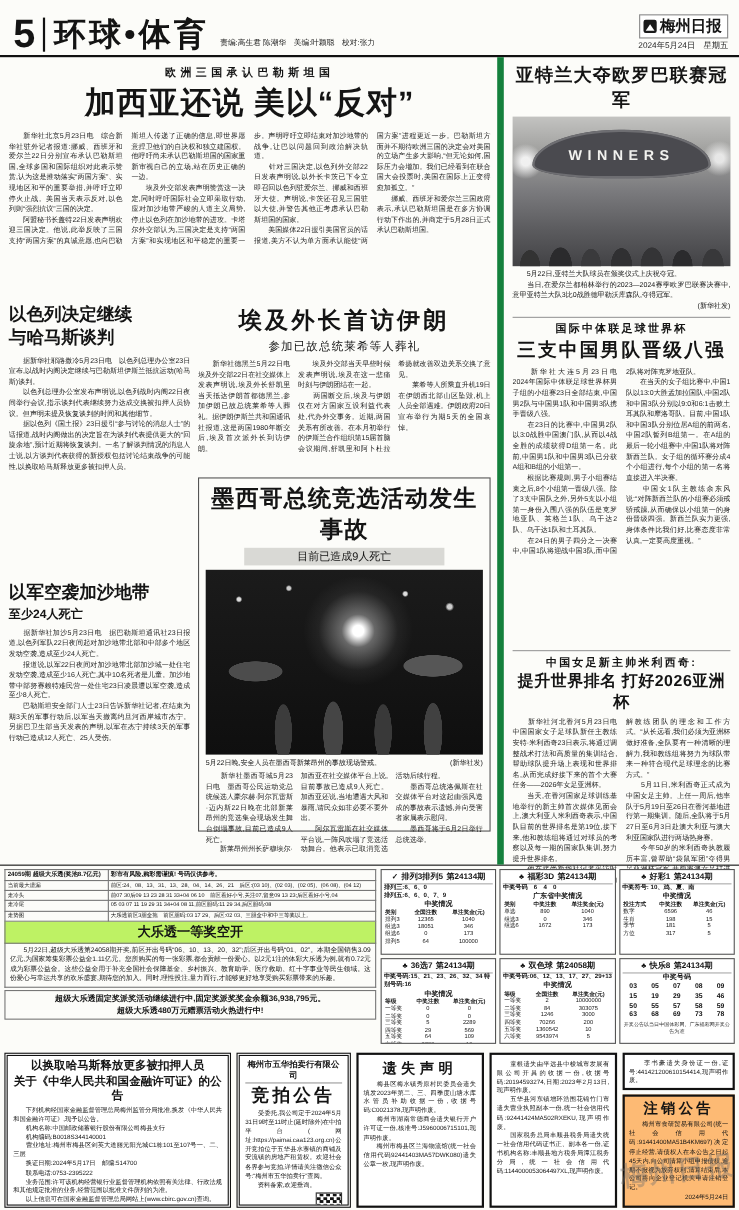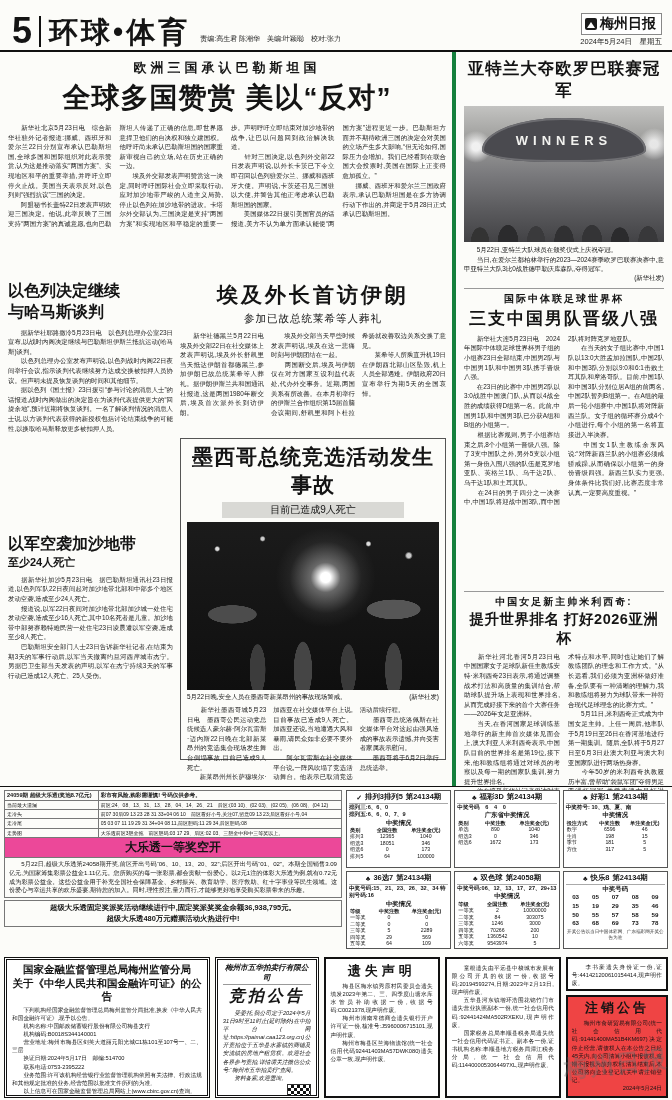--- a/index.html
+++ b/index.html
@@ -16,22 +16,22 @@
   .masthead { margin-left:auto; text-align:right; }
   .masthead-box { border:1px solid #888; padding:1px 5px 1px 3px; display:inline-flex; align-items:center; gap:3px;
     font-family:"Liberation Serif", serif; font-weight:bold; font-size:14px; background:#fff; }
   .masthead-icon { width:12px; height:12px; background:#1a1a1a; border-radius:2px; position:relative; }
   .masthead-icon::after { content:""; position:absolute; left:2px; bottom:2px; width:0; height:0;
     border-left:4px solid transparent; border-right:4px solid transparent; border-bottom:6px solid #fff; }
   .hdr-date { font-size:7.5px; margin-top:2px; color:#222; }
   
   .main { display:flex; height:734px; }
   .left-zone { width:452px; padding:0 6px 0 8px; }
-  .right-col { width:220px; border-left:4px solid #15803d; padding:4px 8px 0; }
-  .kicker { text-align:center; font-size:13px; font-weight:600; letter-spacing:4px; margin:7px 0 2px; }
+  .right-col { width:220px; border-left:6px solid #15803d; padding:4px 8px 0; }
+  .kicker { text-align:center; font-size:10px; font-weight:600; letter-spacing:4px; margin:7px 0 2px; }
   .main-headline { text-align:center; font-size:28px; font-weight:900; letter-spacing:1px; margin-bottom:6px; }
   .body-txt { font-size:6.4px; line-height:1.5; text-align:justify; white-space:pre-line; overflow:hidden; color:#1b1b1b; }
   .cols-4 { column-count:4; column-gap:8px; height:150px; }
   .below { display:flex; margin-top:8px; }
   .col-left { width:172px; padding-right:7px; }
   .col-mid { flex:1; }
   .artA-title { font-size:16px; font-weight:800; line-height:1.3; margin-bottom:5px; }
   .artB-title { font-size:16px; font-weight:800; line-height:1.2; }
   .artB-sub { font-size:11px; font-weight:700; margin:2px 0 5px; }
   .one-col { height:196px; }
@@ -87,52 +87,52 @@
   .cols-2 { column-count:2; column-gap:8px; text-align:justify; }
   .h-school { height:252px; }
   .h-women { height:188px; }
   
   .lottery { border-top:1px solid #111; height:164px; display:flex; gap:4px; padding:3px 4px; }
   .lot-left { width:338px; }
   .lot-title { text-align:center; font-size:15px; font-weight:900; font-family:"Liberation Serif", serif; letter-spacing:2px; margin-bottom:2px; }
   table { border-collapse:collapse; width:100%; }
   .lot-table td { border:1px solid #777; font-size:5px; line-height:1.25; padding:1px 2px; color:#111; }
   .lot-table tr:first-child td { font-weight:bold; font-size:5.6px; }
-  .lot-headline { border:1px solid #777; border-top:none; text-align:center; font-size:12px; font-weight:800; padding:1px 0; background:#ec4899; }
+  .lot-headline { border:1px solid #777; border-top:none; text-align:center; font-size:12px; font-weight:800; padding:1px 0; background:#bef264; }
   .lot-para { font-size:6.1px; line-height:1.45; text-align:justify; border:1px solid #777; border-top:none; padding:2px 4px; white-space:pre-line; }
   .lot-promo { border:1px solid #777; margin-top:2px; text-align:center; font-size:7.4px; font-weight:bold; line-height:1.5; padding:1px 2px; }
   .lot-grid { flex:1; display:grid; grid-template-columns:repeat(3,1fr); grid-template-rows:78px 78px; gap:3px; }
   .lot-box { border:1px solid #555; padding:1px 2px; overflow:hidden; background:#fff; }
   .lot-box-title { display:flex; align-items:center; justify-content:center; gap:3px; font-size:7.4px; font-weight:bold; border-bottom:1px solid #aaa; padding-bottom:1px; }
   .lot-ico { font-size:7px; line-height:1; }
   .lot-line { font-size:5.6px; font-weight:bold; text-align:left; line-height:1.3; }
   .lot-sec { font-size:6.4px; font-weight:bold; text-align:center; line-height:1.3; }
   .mini td { font-size:5.2px; line-height:1.25; padding:0 1px; text-align:center; }
   .mini tr:first-child td { font-weight:bold; }
   .mini td:first-child { text-align:left; }
   .num-grid td { font-size:6.2px; font-weight:bold; text-align:center; line-height:1.4; }
   .lot-note { font-size:4.6px; text-align:center; color:#333; margin-top:1px; line-height:1.3; }
   
   .notices { display:flex; gap:5px; padding:7px 4px 0; height:148px; }
   .n-box { border:3px double #111; padding:3px 5px; background:#fff; overflow:hidden; }
   .n-solid { border:2px solid #111; }
   .n1 { width:213px; }
   .n1-t { text-align:center; font-weight:900; font-size:10.5px; line-height:1.3; }
   .n-body { font-size:5.7px; line-height:1.42; white-space:pre-line; text-align:justify; margin-top:2px; }
-  .n2 { width:107px;font-style:italic; }
+  .n2 { width:107px; }
   .n2-company { font-weight:800; font-size:7.6px; text-align:center; border-bottom:1px solid #999; padding-bottom:1px; }
   .n2-title { font-size:16px; font-weight:900; text-align:center; letter-spacing:3px; margin:1px 0; }
   .qr-row { display:flex; justify-content:flex-end; align-items:flex-end; gap:2px; margin-top:2px; }
   .qr { width:24px; height:24px; border:1px solid #333;
     background:repeating-conic-gradient(#111 0 25%, #fff 0 50%); background-size:6px 6px; }
   .n3, .n4 { width:120px; }
   .n3-title { font-size:13px; font-weight:900; text-align:center; letter-spacing:4px; }
   .n5 { width:106px; display:flex; flex-direction:column; gap:4px; border:none; padding:0; background:none; }
   .n5a { border:2px solid #111; padding:2px 4px; background:#fff; }
-  .n5b { border:2px solid #111; padding:2px 4px; background:#ef4444; flex:1; position:relative; overflow:hidden; }
+  .n5b { border:2px solid #111; padding:2px 4px; background:#fdba74; flex:1; position:relative; overflow:hidden; }
   .n5b-title { font-size:13px; font-weight:900; text-align:center; letter-spacing:3px; }
   .n5b-date { text-align:right; font-size:5.7px; margin-top:1px; }
   .watermark { position:absolute; right:4px; bottom:20px; font-size:24px; font-weight:bold; color:rgba(110,110,110,0.4);
     font-family:"Liberation Serif", serif; transform:rotate(-6deg); letter-spacing:2px; pointer-events:none; }
 </style>
 </head>
 <body>
 
 <div class="page">
 
@@ -147,21 +147,21 @@
       </span>
       <div class="hdr-date">2024年5月24日　星期五</div>
     </div>
   </div>
 
   <div class="main">
     <div class="left-zone">
 
       <div class="main-story">
         <div class="kicker">欧洲三国承认巴勒斯坦国</div>
-        <div class="main-headline">全球多国赞赏 美以“反对”</div>
+        <div class="main-headline">加西亚还说 美以“反对”</div>
         <div class="body-txt cols-4">　　新华社北京5月23日电　综合新华社驻外记者报道:挪威、西班牙和爱尔兰22日分别宣布承认巴勒斯坦国,全球多国和国际组织对此表示赞赏,认为这是推动落实“两国方案”、实现地区和平的重要举措,并呼吁立即停火止战。美国当天表示反对,以色列则“强烈抗议”三国的决定。
 　　阿盟秘书长盖特22日发表声明欢迎三国决定。他说,此举反映了三国支持“两国方案”的真诚意愿,也向巴勒斯坦人传递了正确的信息,即世界愿意捍卫他们的自决权和独立建国权。他呼吁尚未承认巴勒斯坦国的国家重新审视自己的立场,站在历史正确的一边。
 　　埃及外交部发表声明赞赏这一决定,同时呼吁国际社会立即采取行动,应对加沙地带严峻的人道主义局势,停止以色列在加沙地带的进攻。卡塔尔外交部认为,三国决定是支持“两国方案”和实现地区和平稳定的重要一步。声明呼吁立即结束对加沙地带的战争,让巴以问题回到政治解决轨道。
 　　针对三国决定,以色列外交部22日发表声明说,以外长卡茨已下令立即召回以色列驻爱尔兰、挪威和西班牙大使。声明说,卡茨还召见三国驻以大使,并警告其他正考虑承认巴勒斯坦国的国家。
 　　美国媒体22日援引美国官员的话报道,美方不认为单方面承认能使“两国方案”进程更近一步。巴勒斯坦方面并不期待欧洲三国的决定会对美国的立场产生多大影响,“但无论如何,国际压力会增加。我们已经看到在联合国大会投票时,美国在国际上正变得愈加孤立。”
 　　挪威、西班牙和爱尔兰三国政府表示,承认巴勒斯坦国是在多方协调行动下作出的,并商定于5月28日正式承认巴勒斯坦国。</div>
       </div>
 
       <div class="below">
 
@@ -532,21 +532,21 @@
               </tr>
             </tbody>
           </table>
         <div class="lot-note">开奖公告以当日中国体彩网、广东福彩网开奖公告为准</div>
       </div>
     </div>
   </div>
 
   <div class="notices">
     <div class="n-box n1">
-      <div class="n1-t">国家金融监督管理总局梅州监管分局</div>
+      <div class="n1-t">以换取哈马斯释放更多被扣押人员</div>
       <div class="n1-t">关于《中华人民共和国金融许可证》的公告</div>
       <div class="n-body">　　下列机构经国家金融监督管理总局梅州监管分局批准,换发《中华人民共和国金融许可证》,现予以公告。
 　　机构名称:中国邮政储蓄银行股份有限公司梅县支行
 　　机构编码:B0018S344140001
 　　营业地址:梅州市梅县区剑英大道丽元阳光城C1栋101至107号一、二、三层
 　　换证日期:2024年5月17日　邮编:514700
 　　联系电话:0753-2395222
 　　业务范围:许可该机构经营银行业监督管理机构依照有关法律、行政法规和其他规定批准的业务,经营范围以批准文件所列的为准。
 　　以上信息可在国家金融监督管理总局网站上(www.cbirc.gov.cn)查询。</div>
     </div>

